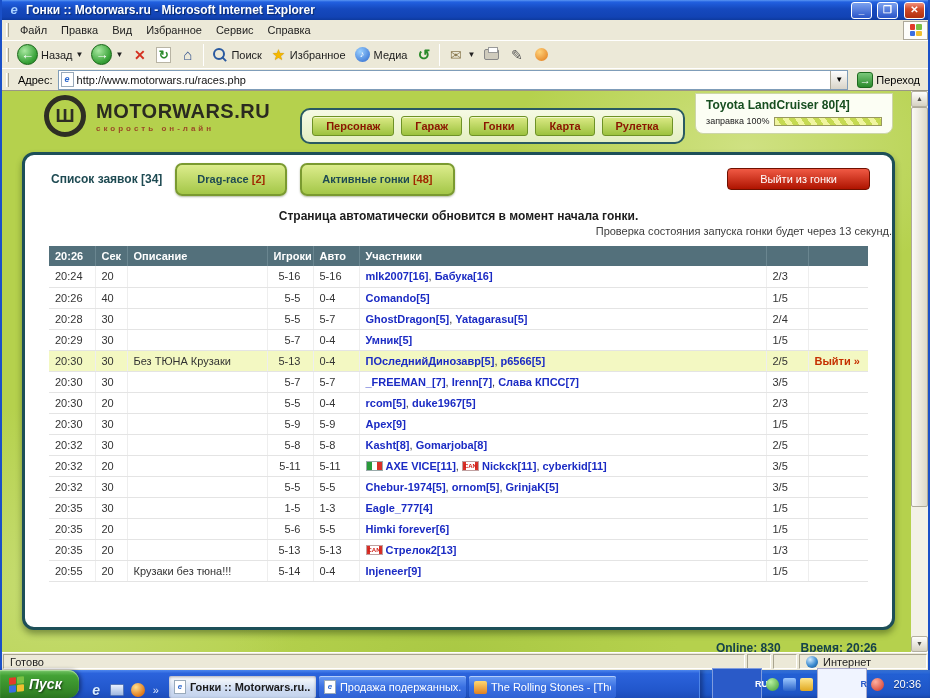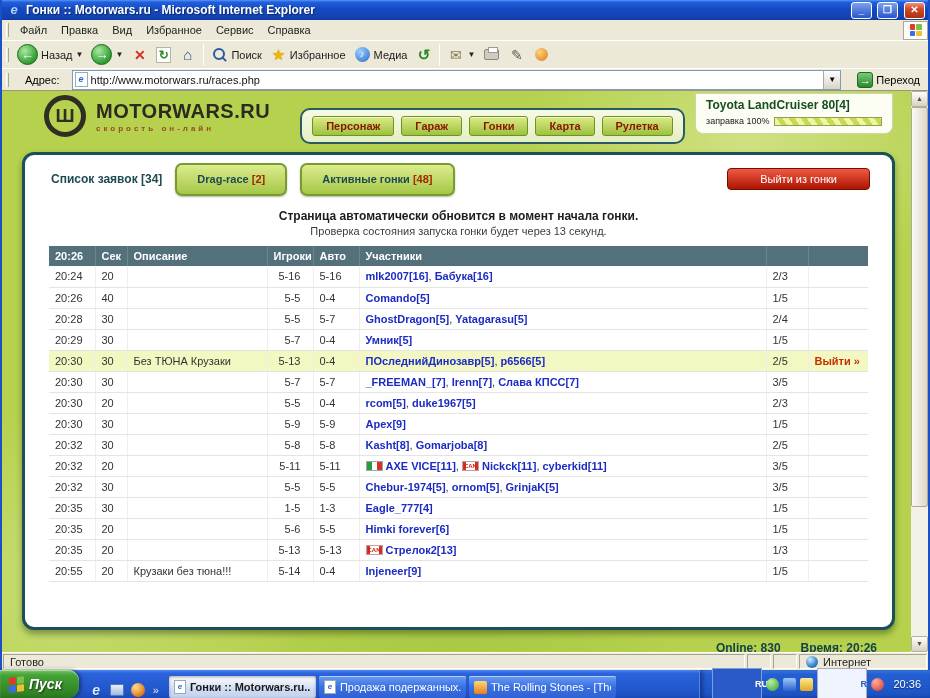--- a/index.html
+++ b/index.html
@@ -57,21 +57,21 @@
   .media-ic { width: 15px; height: 15px; border-radius: 50%; color: #fff; font-size: 9px; line-height: 15px;
     text-align: center; background: radial-gradient(circle at 35% 30%,#9ad0ff,#2a66cc); }
   .hist-ic { color: #2a8a2a; font-weight: bold; font-size: 15px; }
   .mail-ic { color: #8a7a50; font-size: 14px; }
   .print-ic { width: 15px; height: 11px; background: #cfcbbd; border: 1px solid #888; border-radius: 2px; position: relative; }
   .print-ic::before { content: ""; position: absolute; left: 3px; top: -3px; width: 8px; height: 4px; background: #fff; border: 1px solid #999; }
   .edit-ic { color: #555; font-size: 14px; }
   .msn-ic { width: 13px; height: 13px; border-radius: 50%; background: radial-gradient(circle at 35% 30%,#ffd27a,#e07818); }
 
   
-  .addressbar { height: 22px; flex: none; display: flex; align-items: center; gap: 12px;
+  .addressbar { height: 22px; flex: none; display: flex; align-items: center; gap: 5px;
     border-top: 1px solid #fff; padding: 0 4px 0 2px; font-size: 11px; }
   .addr-wrap { flex: 1; height: 20px; background: #fff; border: 1px solid #7f9db9; display: flex; align-items: center; }
   .page-ico { width: 13px; height: 15px; background: #fff; border: 1px solid #9ab; margin: 0 3px 0 2px;
     color: #2a66cc; font-size: 9px; font-weight: bold; font-style: italic; text-align: center; line-height: 13px; flex: none; }
   .addr-input { flex: 1; border: 0; outline: 0; font-size: 11px; font-family: inherit; height: 18px; color: #111; }
   .addr-drop { width: 17px; height: 18px; background: linear-gradient(#fefefe,#d8d4c8);
     border-left: 1px solid #aca899; text-align: center; font-size: 8px; line-height: 18px; flex: none; }
   .go-btn { display: flex; align-items: center; gap: 3px; padding: 0 4px; }
   .go-ico { width: 16px; height: 16px; border-radius: 3px; border: 1px solid #1e6a1e; color: #fff;
     background: linear-gradient(#7ac87a,#2a8a2a); font-size: 11px; font-weight: bold; text-align: center; line-height: 14px; }
@@ -111,21 +111,21 @@
     padding: 8px 20px 9px; font-size: 11px; font-weight: bold; color: #1e4a52; margin-left: 13px;
     box-shadow: 0 1px 2px rgba(60,80,20,.4); white-space: nowrap; }
   .tab .cnt { color: #a02800; }
   .head-spacer { flex: 1; }
   .btn-refresh { background: linear-gradient(#4a7e90,#1e4a58); border: 1px solid #112f38; border-radius: 4px;
     color: #fff; font-weight: bold; font-size: 11px; padding: 4px 48px; margin-bottom: 6px; white-space: nowrap; }
   .btn-exit { background: linear-gradient(#f05a44,#ae1400); border: 1px solid #701000; border-radius: 4px;
     color: #fff; font-weight: normal; font-size: 11px; padding: 4px 32px; margin: 0 0 6px 28px; white-space: nowrap; }
   .notice { text-align: center; margin-top: 13px; }
   .notice-main { font-weight: bold; font-size: 12px; color: #1c1c1c; }
-  .notice-sub { font-size: 11px; color: #3c3c3c; margin-top: 2px; }
+  .notice-sub { font-size: 11px; color: #3c3c3c; margin-top: 2px; text-align: right; }
 
   .races { width: calc(100% - 48px); margin: 9px 24px 0; border-collapse: collapse; font-size: 11px; table-layout: fixed; }
   .races th { background: #53707b; color: #fff; font-weight: bold; text-align: left; padding: 4px 6px;
     border-right: 1px solid #6a8690; white-space: nowrap; overflow: hidden; }
   .races th:last-child { border-right: none; }
   .races td { padding: 3px 6px; color: #333; border-bottom: 1px solid #e4e4e4; border-right: 1px solid #eee;
     height: 21px; white-space: nowrap; overflow: hidden; }
   .races td:last-child { border-right: none; }
   .races tr.hl td { background: #f3f8c2; }
   .races td.c3 { text-align: right; padding-right: 12px; }

